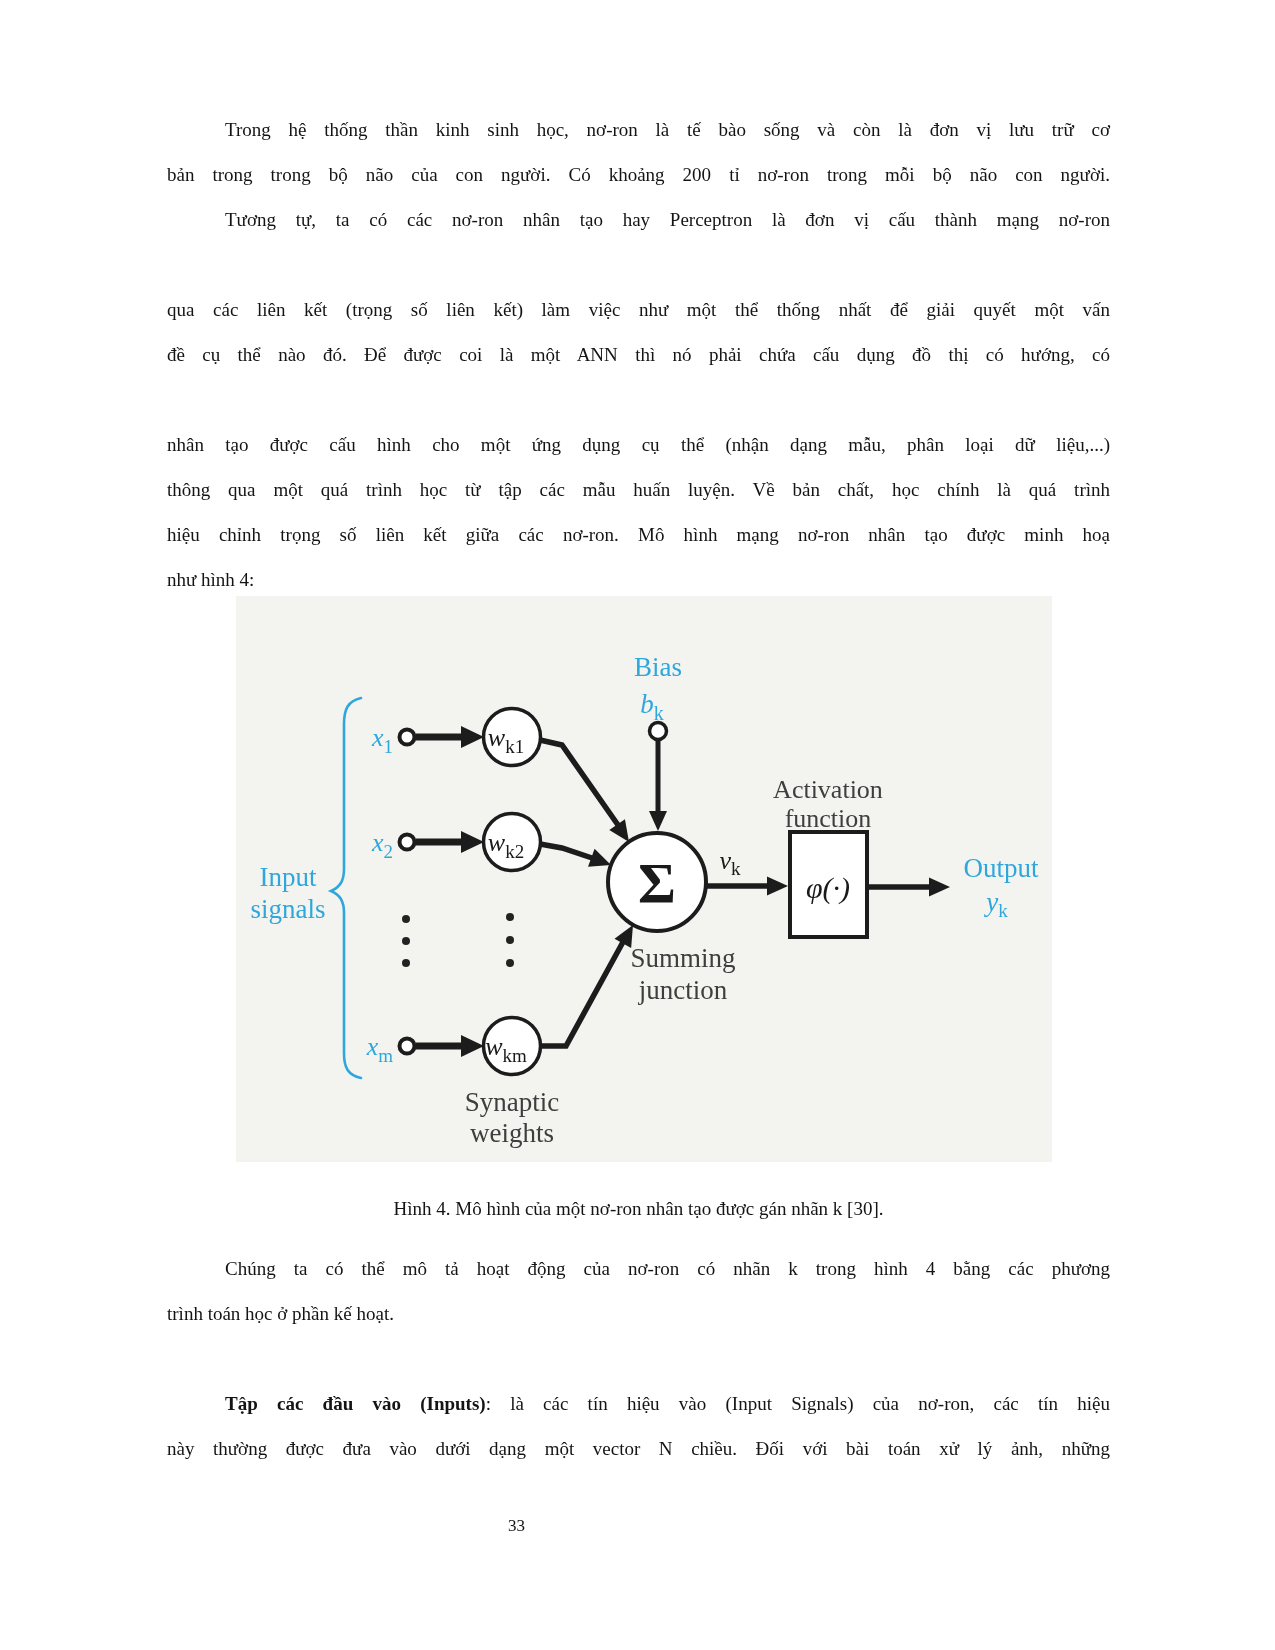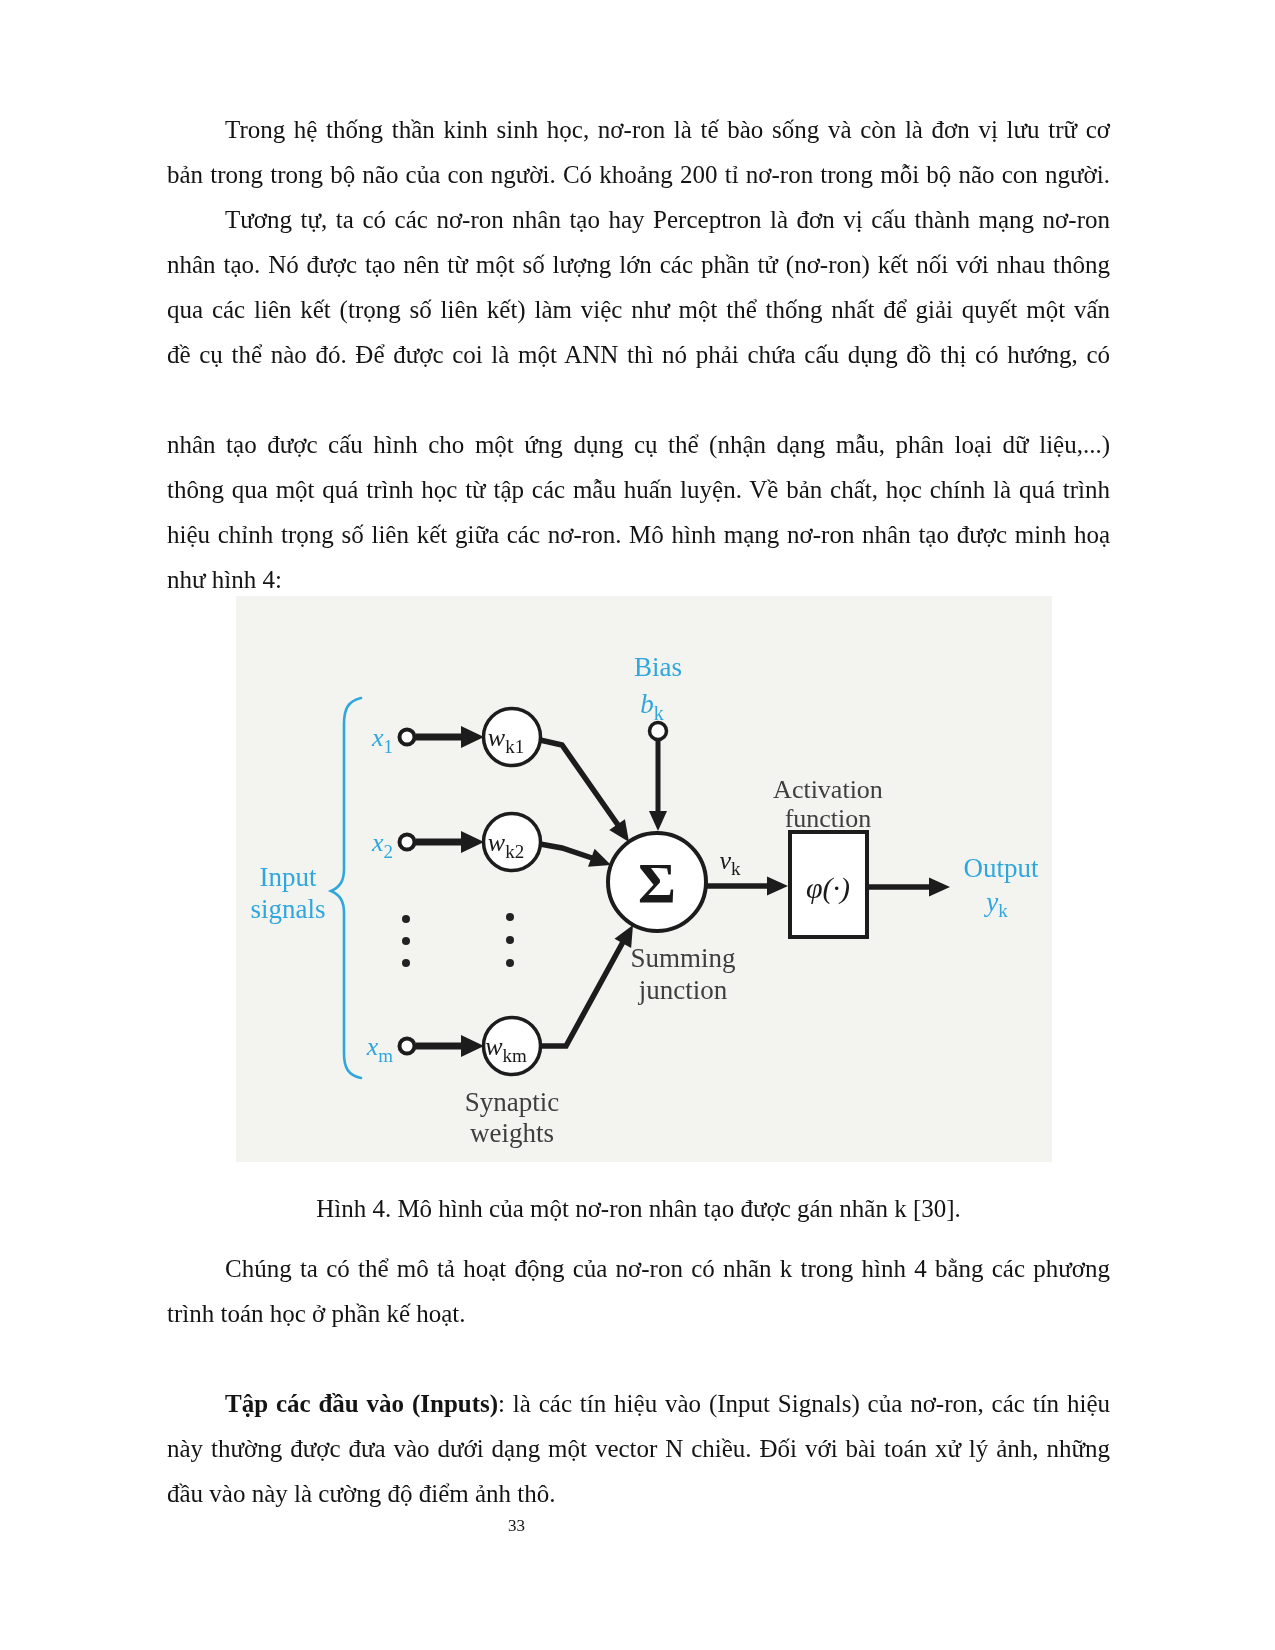--- a/index.html
+++ b/index.html
@@ -8,21 +8,21 @@
     width:1275px;height:1650px;
     background:#ffffff;
     font-family:"Liberation Serif", serif;
     color:#141414;
     overflow:hidden;
   }
   .line{
     position:absolute;
     left:167px;
     width:943px;
-    font-size:25px;
+    font-size:19px;
     line-height:34px;
     white-space:nowrap;
   }
   .j{
     white-space:normal;
     text-align:justify;
     text-align-last:justify;
     -moz-text-align-last:justify;
   }
   .indent{ text-indent:58px; }
@@ -46,21 +46,20 @@
 </style>
 </head>
 <body>
 
 <div class="page">
 
   <div class="line j indent" style="top:113px">Trong hệ thống thần kinh sinh học, nơ-ron là tế bào sống và còn là đơn vị lưu trữ cơ</div>
   <div class="line j" style="top:158px">bản trong trong bộ não của con người. Có khoảng 200 tỉ nơ-ron trong mỗi bộ não con người.</div>
 
   <div class="line j indent" style="top:203px">Tương tự, ta có các nơ-ron nhân tạo hay Perceptron là đơn vị cấu thành mạng nơ-ron</div>
-  <div class="line j" style="top:248px">nhân tạo. Nó được tạo nên từ một số lượng lớn các phần tử (nơ-ron) kết nối với nhau thông</div>
   <div class="line j" style="top:293px">qua các liên kết (trọng số liên kết) làm việc như một thể thống nhất để giải quyết một vấn</div>
   <div class="line j" style="top:338px">đề cụ thể nào đó. Để được coi là một ANN thì nó phải chứa cấu dụng đồ thị có hướng, có</div>
   <div class="line j" style="top:428px">nhân tạo được cấu hình cho một ứng dụng cụ thể (nhận dạng mẫu, phân loại dữ liệu,...)</div>
   <div class="line j" style="top:473px">thông qua một quá trình học từ tập các mẫu huấn luyện. Về bản chất, học chính là quá trình</div>
   <div class="line j" style="top:518px">hiệu chỉnh trọng số liên kết giữa các nơ-ron. Mô hình mạng nơ-ron nhân tạo được minh hoạ</div>
   <div class="line" style="top:563px">như hình 4:</div>
 
   <svg class="fig" width="816" height="566" viewBox="236 596 816 566">
     <rect x="236" y="596" width="816" height="566" fill="#f3f4f0"></rect>
 
@@ -171,17 +170,16 @@
   </svg>
 
   <div class="line center" style="top:1192px">Hình 4. Mô hình của một nơ-ron nhân tạo được gán nhãn k [30].</div>
 
   <div class="line j indent" style="top:1252px">Chúng ta có thể mô tả hoạt động của nơ-ron có nhãn k trong hình 4 bằng các phương</div>
   <div class="line" style="top:1297px">trình toán học ở phần kế hoạt.</div>
 
 
   <div class="line j indent" style="top:1387px"><span class="b">Tập các đầu vào (Inputs)</span><span>: là các tín hiệu vào (Input Signals) của nơ-ron, các tín hiệu</span></div>
   <div class="line j" style="top:1432px">này thường được đưa vào dưới dạng một vector N chiều. Đối với bài toán xử lý ảnh, những</div>
-  <div class="line" style="top:1477px">đầu vào này là cường độ điểm ảnh thô.</div>
 
   <div class="pagenum">33</div>
 
 </div>
 
 </body></html>

